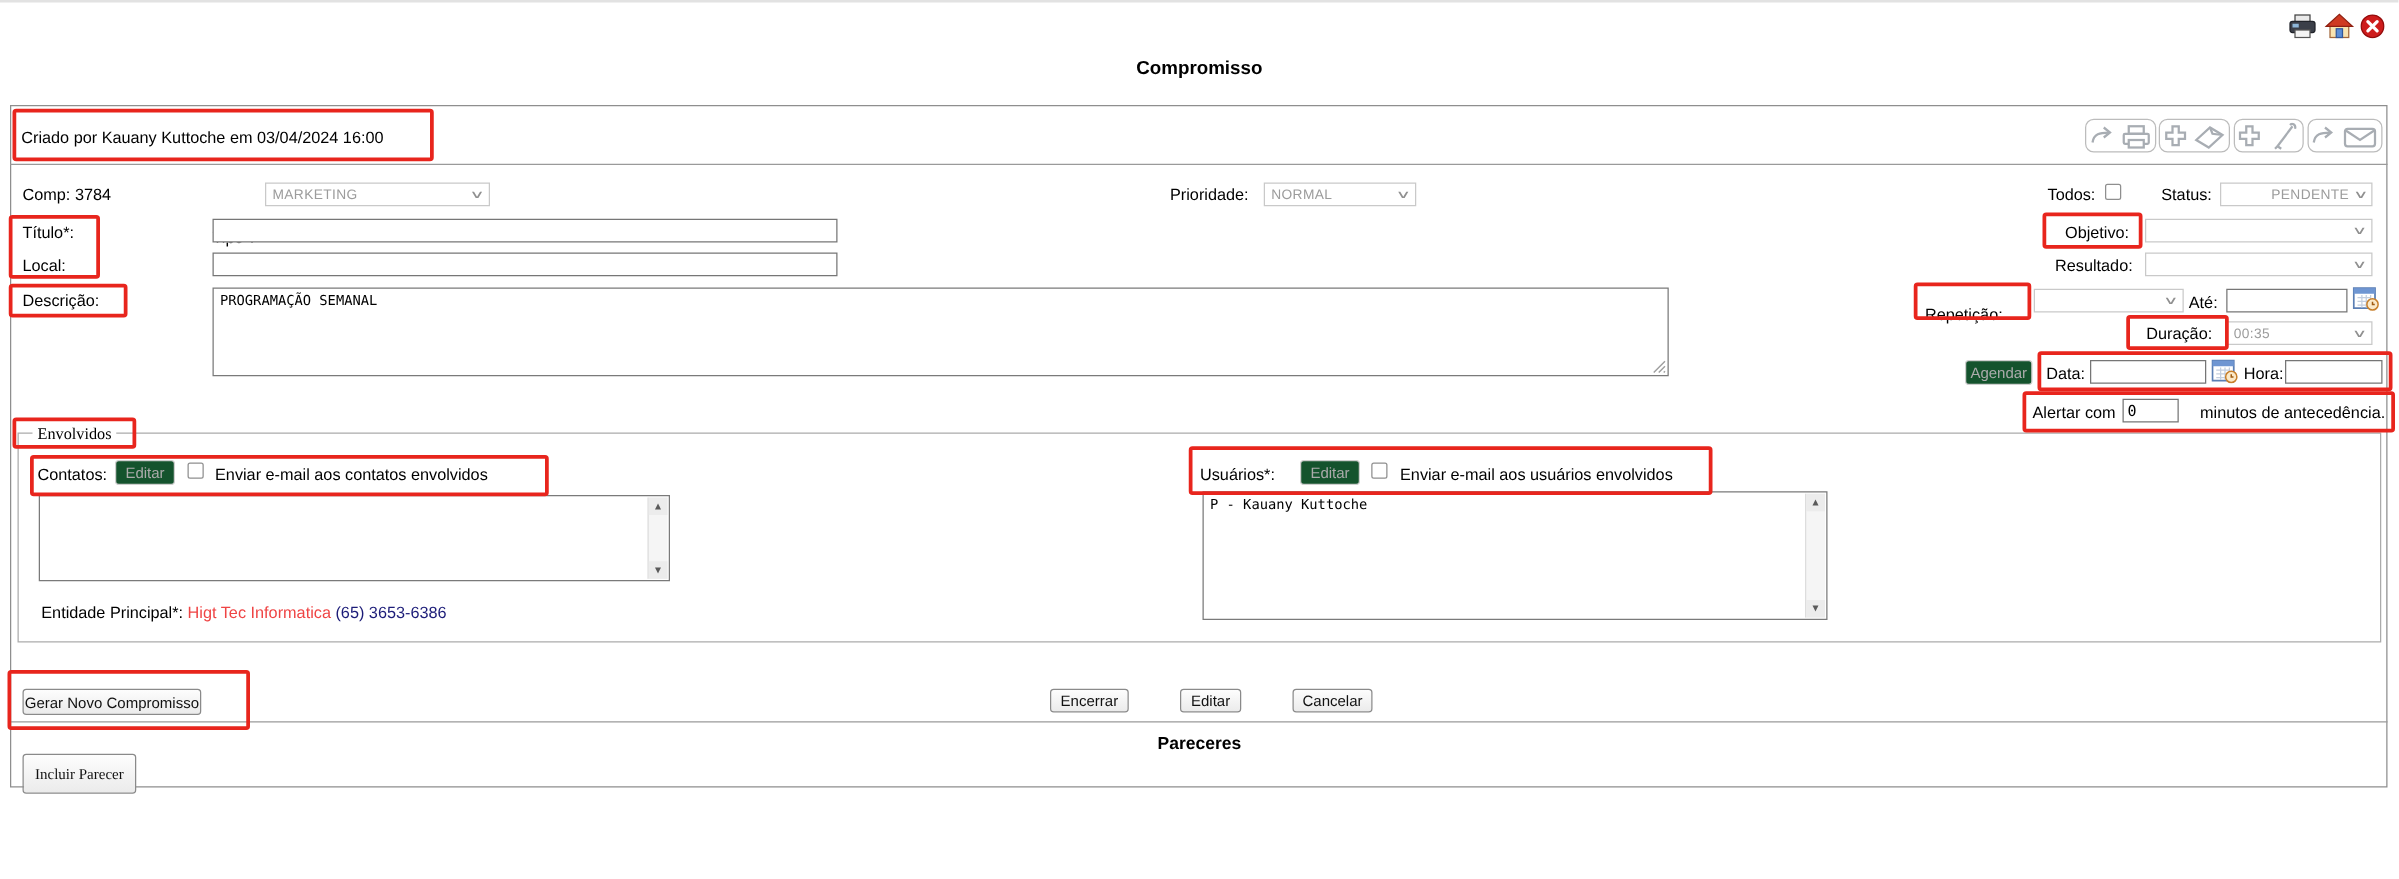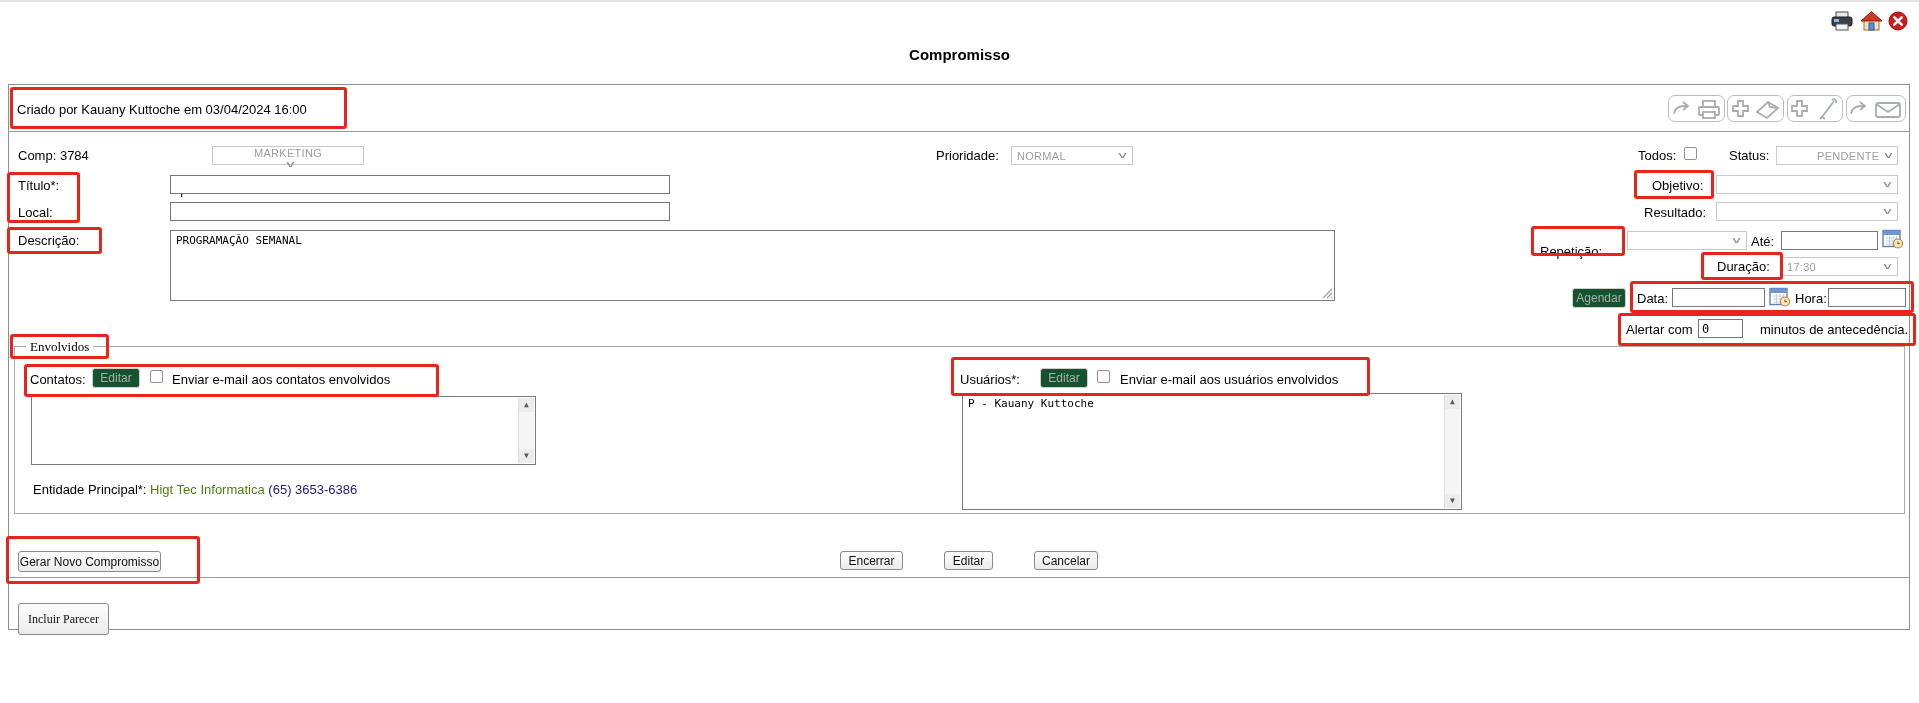--- a/index.html
+++ b/index.html
@@ -24,21 +24,21 @@
         font-size:11px; color:#000; padding:3px 5px; overflow:hidden; }
   .scrollbar { position:absolute; top:1px; right:1px; bottom:1px; width:16px; background:#f5f5f5;
                border-left:1px solid #ddd; display:flex; flex-direction:column; justify-content:space-between; }
   .scrollbtn { font-size:8px; color:#5a5a5a; text-align:center; line-height:14px; height:14px; background:#ececec; }
   .redbox { position:absolute; border:3px solid #e8251d; border-radius:3px; pointer-events:none; z-index:60; }
   .toolbtn { position:absolute; top:95px; height:27px; border:1px solid #bcbcbc; border-radius:7px;
              background:#fff; display:flex; align-items:center; justify-content:center; }
   .title { font-size:15px; font-weight:bold; color:#000; text-align:center; }
   .fieldset { position:absolute; border:1px solid #ababab; background:#fff; }
   .legend { position:absolute; background:#fff; padding:0 4px; font-size:13px; color:#000; z-index:5; white-space:nowrap; }
-  a.link { color:#4d7c0f; text-decoration:none; }
+  a.link { color:#ef4444; text-decoration:none; }
   .phone { color:#1c1c78; }
 </style>
 </head>
 <body>
 
 <div class="screen">
 
   <div class="abs" style="left:0;top:1;width:1919px;height:2px;background:#e2e2e2;"></div>
 
   <div class="abs" style="left:1830px;top:11px;width:24px;height:20px;">
@@ -98,21 +98,21 @@
     <svg width="56" height="22" viewBox="0 0 56 22" stroke="#a8adb3" fill="none" stroke-width="1.8">
       <path d="M3 16 C4 9 9 8 16 8"></path>
         <path d="M12 4 L17 8 L12 12"></path>
       <rect x="28" y="5" width="24" height="14" rx="2"></rect>
         <path d="M28 6 L40 14 L52 6"></path>
     </svg>
   </div>
 
   <div class="abs lbl" style="left:18px;top:148px;">Comp: 3784</div>
   <div class="abs lbl" style="left:170px;top:148px;margin-top:34px;">Tipo*:</div>
-  <div class="abs sel" style="left:212px;top:146px;width:152px;flex-direction:column;">
+  <div class="abs sel" style="left:212px;top:146px;width:180px;">
     <span>MARKETING</span>
       <span class="chev">∨</span>
   </div>
   <div class="abs lbl" style="left:936px;top:148px;">Prioridade:</div>
   <div class="abs sel" style="left:1011px;top:146px;width:122px;">
     <span>NORMAL</span>
       <span class="chev">∨</span>
   </div>
   <div class="abs lbl" style="left:1638px;top:148px;">Todos:</div>
   <div class="abs cb" style="left:1684px;top:147px;"></div>
@@ -158,21 +158,21 @@
       <rect x="1" y="2.5" width="17" height="16" fill="#fff" stroke="#5b7fb4" stroke-width="1.4"></rect>
       <rect x="1" y="2.5" width="17" height="4.5" fill="#6f96d2"></rect>
       <path d="M4 10 h11 M4 13 h11 M4 16 h7 M7.5 8 v10 M11 8 v10 M14.5 8 v7" stroke="#c3cede" stroke-width="1"></path>
       <circle cx="16" cy="15.5" r="4.5" fill="#fbe9c8" stroke="#c77f2a" stroke-width="1.2"></circle>
       <path d="M16 13.4 v2.2 h1.8" stroke="#a05c12" stroke-width="1.2" fill="none"></path>
     </svg>
   </div>
 
   <div class="abs lbl" style="left:1717px;top:259px;">Duração:</div>
   <div class="abs sel" style="left:1781px;top:257px;width:117px;">
-    <span>17:30</span>
+    <span>00:35</span>
       <span class="chev">∨</span>
   </div>
 
   <div class="abs btn disabled" style="left:1572px;top:288px;width:54px;height:20px;">Agendar</div>
   <div class="abs lbl" style="left:1637px;top:291px;">Data:</div>
   <input class="abs inp" style="left: 1672px; top: 288px; width: 93px;">
   <div class="abs" style="left:1769px;top:286px;">
     <svg width="22" height="21" viewBox="0 0 22 21">
       <rect x="1" y="2.5" width="17" height="16" fill="#fff" stroke="#5b7fb4" stroke-width="1.4"></rect>
       <rect x="1" y="2.5" width="17" height="4.5" fill="#6f96d2"></rect>
@@ -204,34 +204,35 @@
   <div class="abs lbl" style="left:33px;top:482px;">
     <span>Entidade Principal*:</span>
     <a class="link" href="#">Higt Tec Informatica</a>
     <span class="phone">(65) 3653-6386</span>
   </div>
 
   <div class="abs lbl" style="left:960px;top:372px;">Usuários*:</div>
   <div class="abs btn disabled" style="left:1040px;top:368px;width:48px;height:20px;">Editar</div>
   <div class="abs cb" style="left:1097px;top:370px;"></div>
   <div class="abs lbl" style="left:1120px;top:372px;">Enviar e-mail aos usuários envolvidos</div>
-  <div class="abs ta" style="left:962px;top:393px;width:500px;height:117px;">
+  <div class="abs ta" style="left:962px;top:393px;width:500px;height:103px;">
     <span>P - Kauany Kuttoche</span>
     <div class="scrollbar">
       <div class="scrollbtn">▲</div>
       <div class="scrollbtn">▼</div>
     </div>
   </div>
 
   <div class="abs btn" style="left:18px;top:551px;width:143px;height:21px;">Gerar Novo Compromisso</div>
   <div class="abs btn" style="left:840px;top:551px;width:63px;height:19px;">Encerrar</div>
   <div class="abs btn" style="left:944px;top:551px;width:49px;height:19px;">Editar</div>
   <div class="abs btn" style="left:1034px;top:551px;width:64px;height:19px;">Cancelar</div>
 
   <div class="abs hline" style="left:8px;top:577px;width:1902px;"></div>
+  <div class="abs title" style="left:0;top:586px;width:1919px;font-size:14px;">Pareceres</div>
   <div class="abs btn" style="left:18px;top:603px;width:91px;height:32px;font-family:Liberation Serif, serif;">Incluir Parecer</div>
 
   <div class="redbox" style="left:10px;top:87px;width:337px;height:42px;"></div>
   <div class="redbox" style="left:7px;top:172px;width:73px;height:51px;"></div>
   <div class="redbox" style="left:7px;top:227px;width:95px;height:27px;"></div>
   <div class="redbox" style="left:1634px;top:170px;width:80px;height:29px;"></div>
   <div class="redbox" style="left:1531px;top:226px;width:94px;height:30px;"></div>
   <div class="redbox" style="left:1701px;top:252px;width:82px;height:28px;"></div>
   <div class="redbox" style="left:1630px;top:281px;width:284px;height:32px;"></div>
   <div class="redbox" style="left:1618px;top:313px;width:298px;height:33px;"></div>

